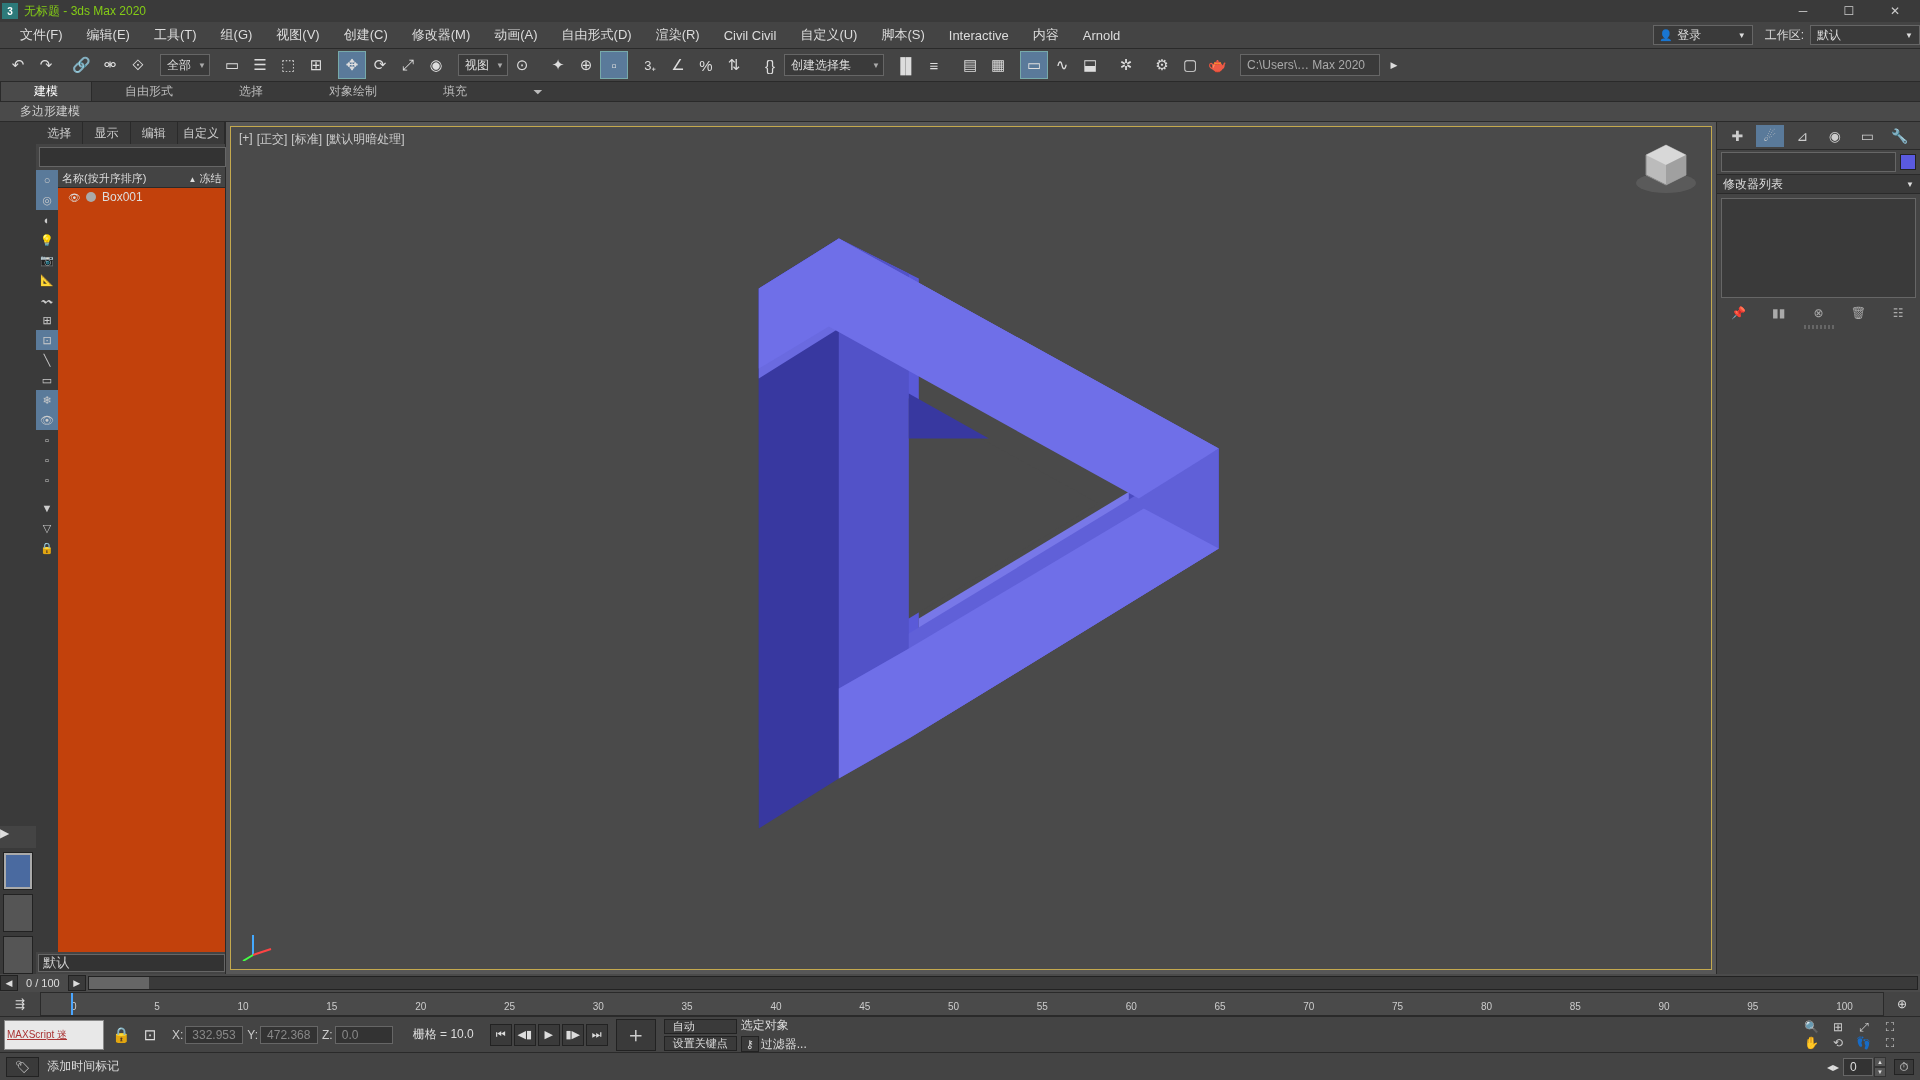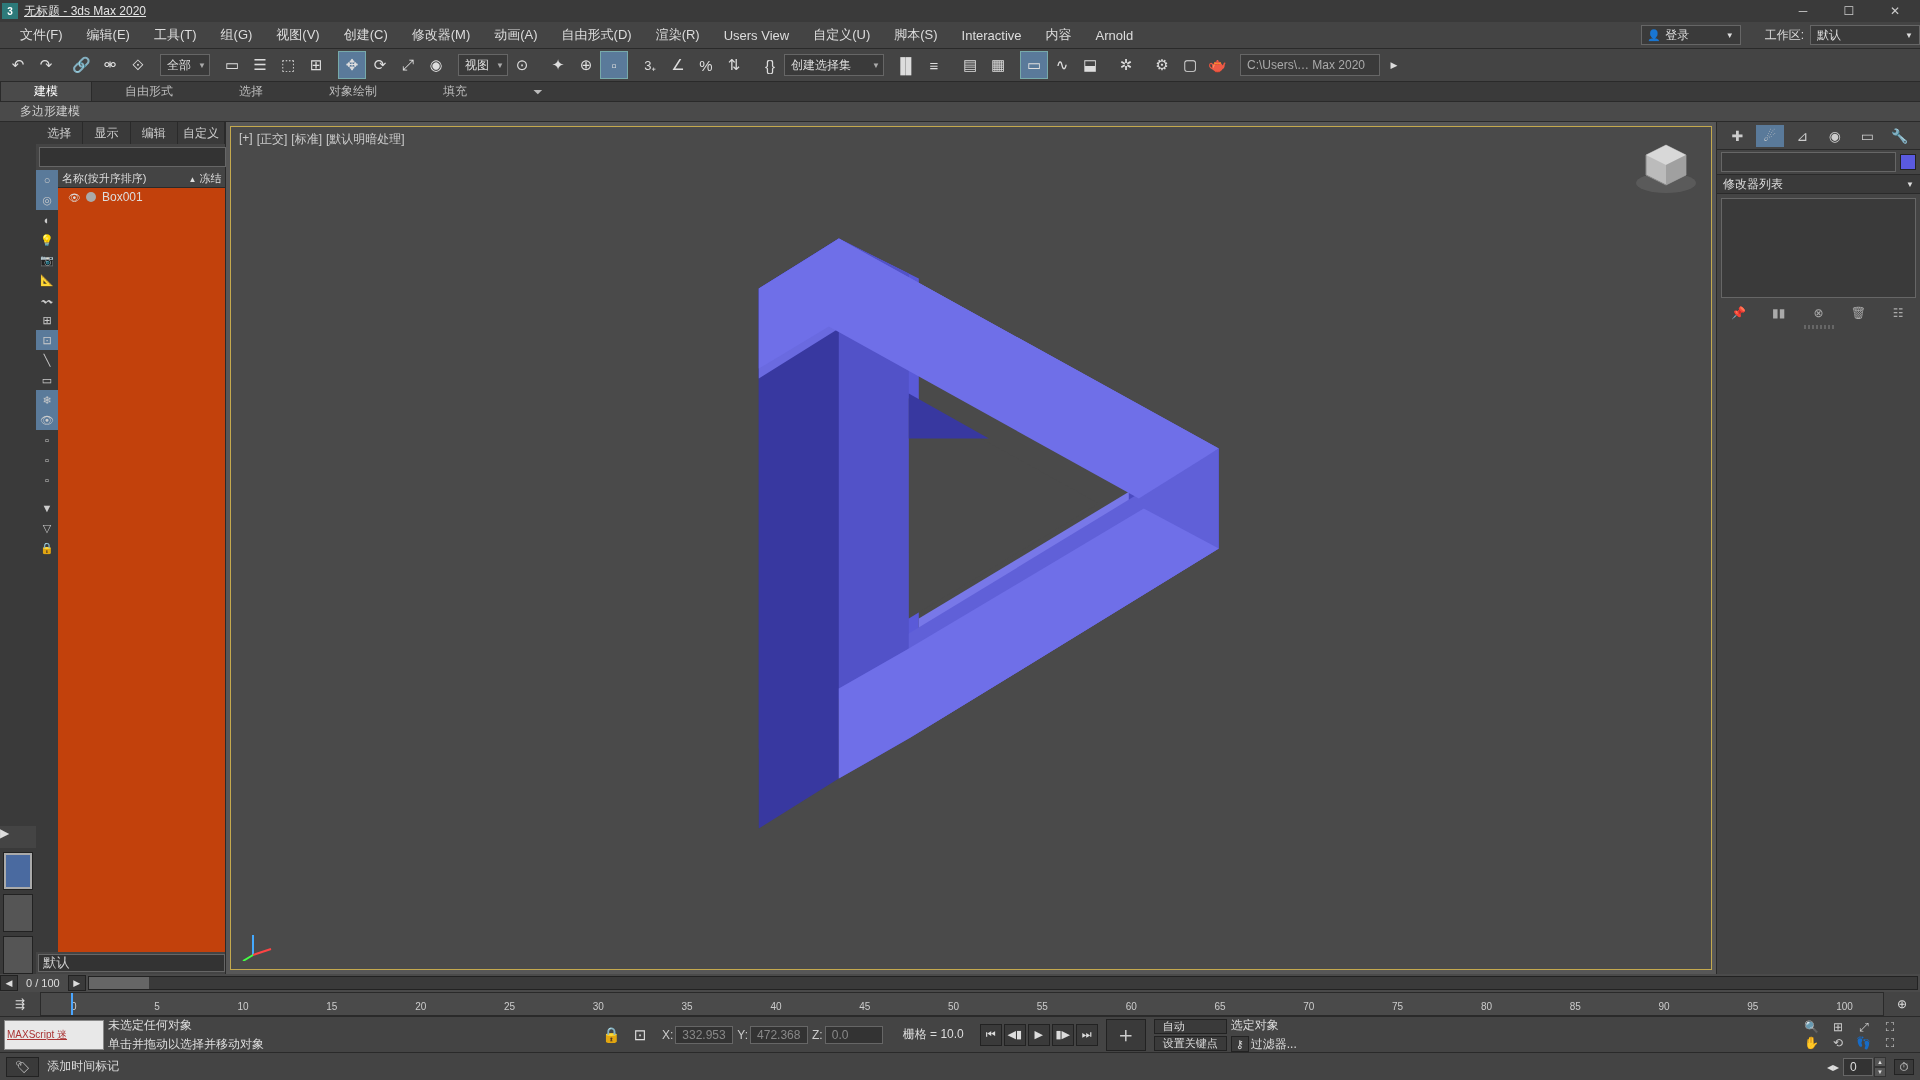--- a/index.html
+++ b/index.html
@@ -1,31 +1,31 @@
 <!DOCTYPE html>
 <html><head>
 <meta charset="utf-8">
 <style>
 * { margin:0; padding:0; box-sizing:border-box; font-family:"Microsoft YaHei",Arial,sans-serif; user-select:none; }
 body { width:1920px; height:1080px; background:#4a4a4a; color:#ddd; overflow:hidden; font-size:12px; }
 
 
 .titlebar { height:22px; background:#3a3a3a; display:flex; align-items:center; padding:0 2px; }
 .titlebar .app-icon { width:16px; height:16px; background:#2d7a7a; display:flex; align-items:center; justify-content:center; font-size:10px; color:#fff; font-weight:bold; margin-right:6px; }
-.titlebar .title { flex:1; font-size:12px; color:#e5e5e5;text-decoration:underline; }
+.titlebar .title { flex:1; font-size:12px; color:#84cc16; }
 .titlebar .win-btns { display:flex; }
 .titlebar .win-btn { width:46px; height:22px; display:flex; align-items:center; justify-content:center; color:#ccc; }
 
 
 .menubar { height:26px; background:#444; display:flex; align-items:center; padding-left:8px; }
 .menubar .menu-item { padding:0 12px; height:100%; display:flex; align-items:center; font-size:13px; color:#ddd; cursor:default; }
 .menubar .spacer { flex:1; }
 .menubar .signin { display:flex; align-items:center; border:1px solid #666; padding:1px 6px; height:20px; min-width:100px; background:#3a3a3a; }
 .menubar .signin-icon { font-size:11px; margin-right:4px; }
-.menubar .workspace-label { margin-left:24px; margin-right:6px; }
+.menubar .workspace-label { margin-left:12px; margin-right:6px; }
 .menubar .workspace-drop { border:1px solid #666; padding:1px 6px; height:20px; min-width:110px; background:#3a3a3a; display:flex; align-items:center; }
 
 
 .toolbar { height:34px; background:#444; display:flex; align-items:center; padding:0 4px; border-top:1px solid #2a2a2a; border-bottom:1px solid #2a2a2a; }
 .tb-btn { width:28px; height:28px; display:flex; align-items:center; justify-content:center; color:#ddd; font-size:15px; cursor:default; border:1px solid transparent; }
 .tb-btn.active { background:#5a7a9a; border:1px solid #7aa; }
 .tb-sep { width:4px; height:24px; margin:0 2px; }
 .tb-drop { height:22px; border:1px solid #666; background:#3a3a3a; padding:0 18px 0 6px; position:relative; display:flex; align-items:center; min-width:46px; }
 .tb-drop::after { content:"▼"; position:absolute; right:3px; font-size:8px; color:#aaa; }
 .tb-text { height:22px; border:1px solid #666; background:#3a3a3a; padding:0 6px; display:flex; align-items:center; color:#aaa; }
@@ -148,21 +148,21 @@
   <div class="menu-item">文件(F)</div>
   <div class="menu-item">编辑(E)</div>
   <div class="menu-item">工具(T)</div>
   <div class="menu-item">组(G)</div>
   <div class="menu-item">视图(V)</div>
   <div class="menu-item">创建(C)</div>
   <div class="menu-item">修改器(M)</div>
   <div class="menu-item">动画(A)</div>
   <div class="menu-item">自由形式(D)</div>
   <div class="menu-item">渲染(R)</div>
-  <div class="menu-item">Users View</div>
+  <div class="menu-item">Civil Civil</div>
   <div class="menu-item">自定义(U)</div>
   <div class="menu-item">脚本(S)</div>
   <div class="menu-item">Interactive</div>
   <div class="menu-item">内容</div>
   <div class="menu-item">Arnold</div>
   <div class="spacer"></div>
   <div class="signin">
     <span class="signin-icon">👤</span>
     <span>登录</span>
     <span style="margin-left:auto;font-size:8px;">▼</span>
@@ -431,24 +431,20 @@
         <span>100</span>
     </div>
   </div>
   <div class="ruler-right">⊕</div>
 </div>
 
 <div class="status1">
   <div class="maxscript-box">
     <span style="color:#a33;text-decoration:underline;">MAXScript 迷</span>
   </div>
-  <div class="prompt-col">
-    <span>未选定任何对象</span>
-    <span>单击并拖动以选择并移动对象</span>
-  </div>
   <div class="tb-btn">🔒</div>
   <div class="tb-btn">⊡</div>
   <div class="coords">
     <div class="coord-box">
         <label>X:</label>
         <div class="val">332.953</div>
       </div>
     <div class="coord-box">
         <label>Y:</label>
         <div class="val">472.368</div>

